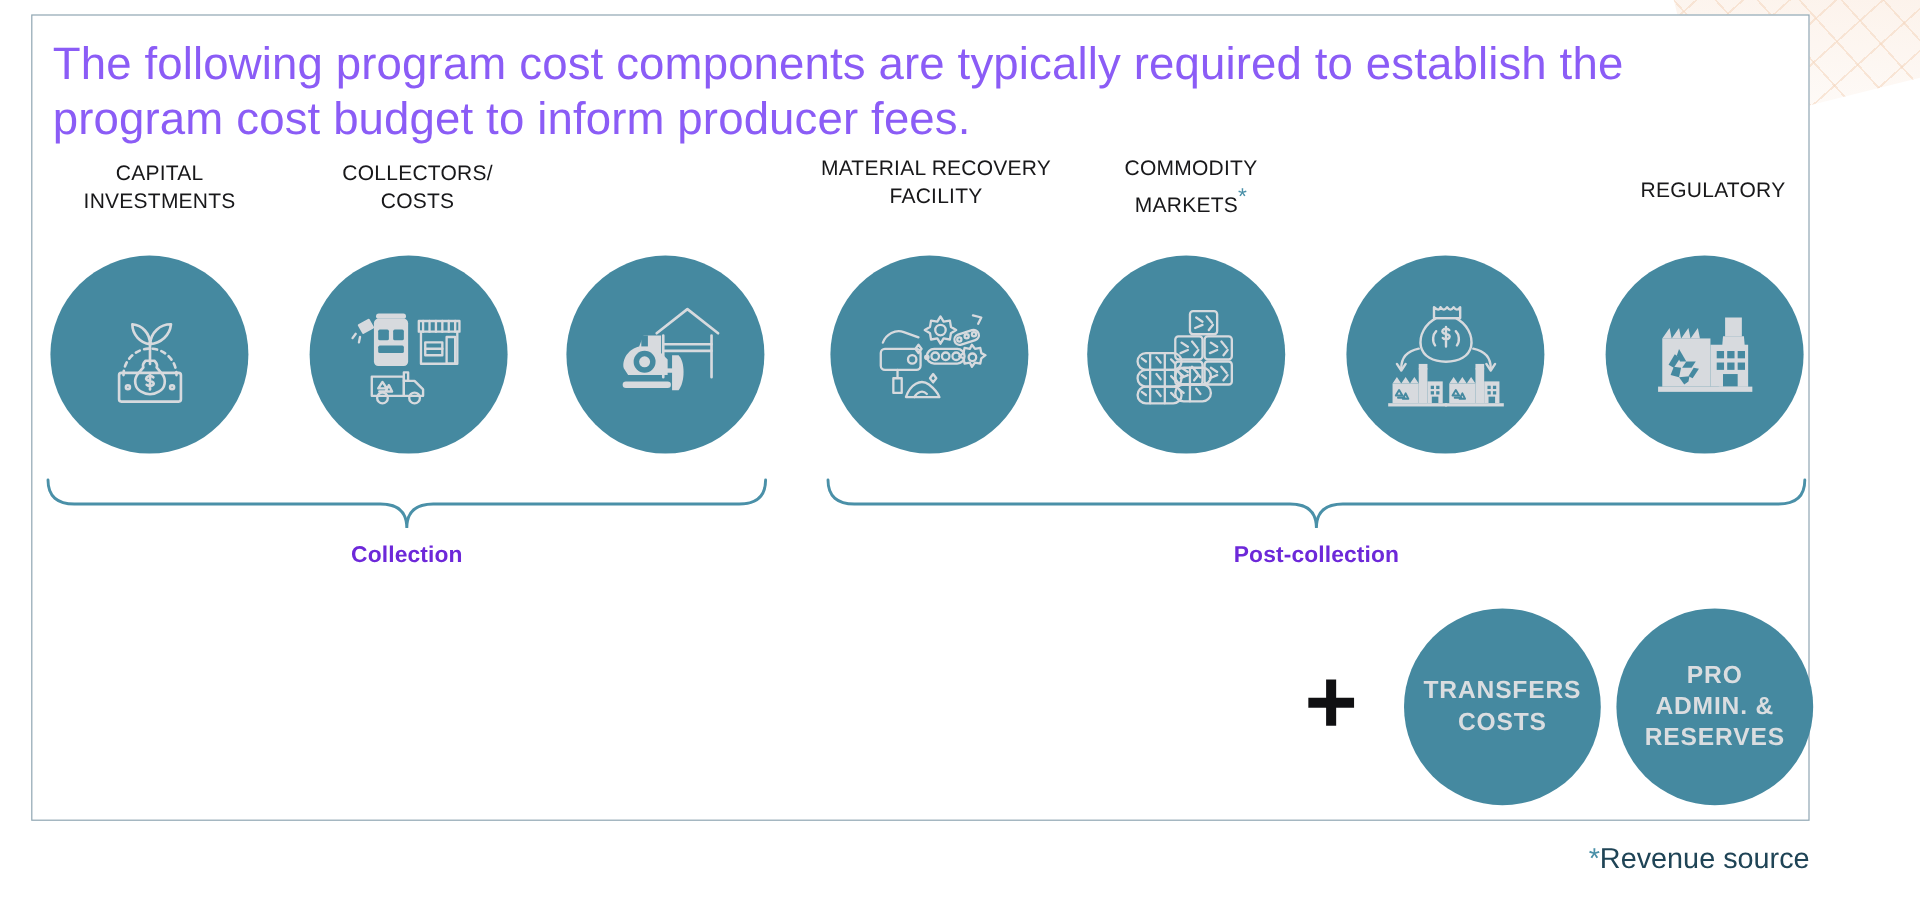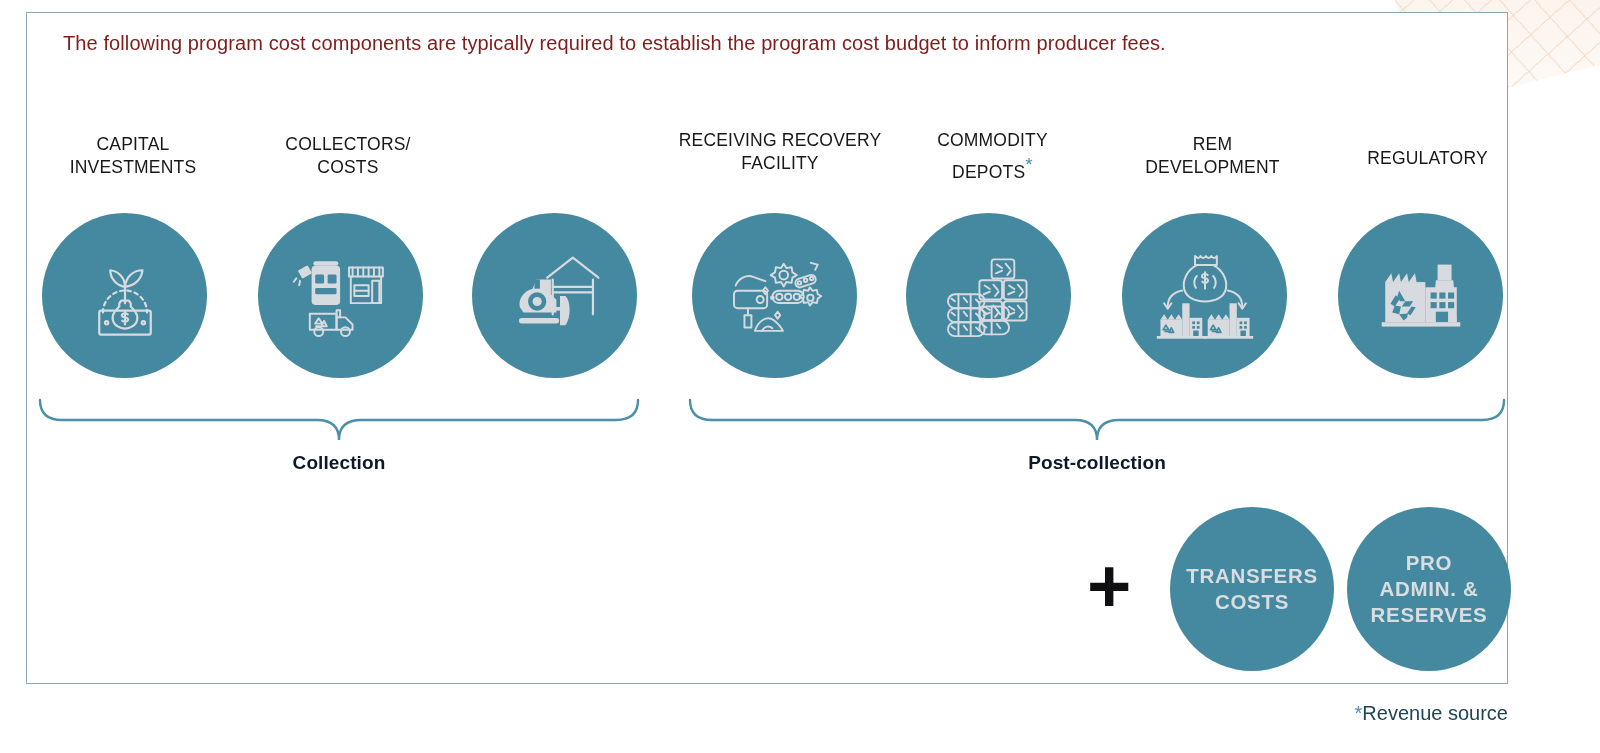--- a/index.html
+++ b/index.html
@@ -25,23 +25,23 @@
   .panel{
     position:absolute;
     left:26px;top:12px;
     width:1482px;height:672px;
     border:1.5px solid #8fa6b2;
     box-sizing:border-box;
     background:#fff;
   }
 
   .headline{
-    position:absolute;left:36px;top:18px;width:1420px;
-    color:#7f1d1d;
-    font-size:20px;line-height:1.22;
+    position:absolute;left:17px;top:18px;width:1420px;
+    color:#8b5cf6;
+    font-size:38px;line-height:1.22;
     letter-spacing:.1px;
   }
 
   
   .labels{position:absolute;left:0;top:118px;width:100%;height:70px;margin-top:15px;}
   .col-label{
     position:absolute;
     text-align:center;
     color:#18181a;
     font-size:17.5px;
@@ -60,21 +60,21 @@
     display:flex;align-items:center;justify-content:center;
   }
   .circ svg{display:block;}
 
   
   .brace{position:absolute;}
   .brace svg{display:block;}
   .group-label{
     position:absolute;
     text-align:center;
-    font-size:19px;font-weight:bold;color:#0f172a;
+    font-size:19px;font-weight:bold;color:#6d28d9;
     letter-spacing:.1px;
   }
 
   
   .plus{
     position:absolute;
     font-size:76px;font-weight:bold;color:#101012;
     line-height:1;
   }
   .txt-circ{
@@ -85,44 +85,42 @@
     font-weight:bold;
     font-size:20.5px;
     line-height:1.28;
     letter-spacing:.7px;
     white-space:pre-line;
   }
 
   .footnote{
     position:absolute;
     right:92px;top:702px;
-    font-size:20px;color:#1f4456;
+    font-size:24px;color:#1f4456;
   }
   .footnote .star{color:#4a90a8;}
 </style>
 </head>
 <body>
 
 <div class="corner-deco"></div>
 
 <div class="panel">
   <div class="headline">The following program cost components are typically required to establish the program cost budget to inform producer fees.</div>
 </div>
 
 <div class="labels">
   <div class="col-label" style="left:33px;width:200px;">CAPITAL
 INVESTMENTS</div>
   <div class="col-label" style="left:248px;width:200px;">COLLECTORS/
 COSTS</div>
-  <div class="col-label" style="left:655px;width:250px;top:-4px;">RECEIVING RECOVERY
+  <div class="col-label" style="left:655px;width:250px;top:-4px;">MATERIAL RECOVERY
 FACILITY</div>
   <div class="col-label" style="left:885px;width:215px;top:-4px;"><span>COMMODITY
-DEPOTS</span><span class="star">*</span></div>
-  <div class="col-label" style="left:1105px;width:215px;">REM
-DEVELOPMENT</div>
+MARKETS</span><span class="star">*</span></div>
   <div class="col-label" style="left:1335px;width:185px;top:14px;">REGULATORY</div>
 </div>
 
 <div class="circles">
 
   <div class="circ" style="left:42px;top:13px;width:165px;height:165px;">
     <span>
       <svg width="92" height="92" viewBox="0 0 100 100" fill="none" stroke="#d7dade" stroke-width="2.4" stroke-linecap="round" stroke-linejoin="round">
         <path d="M50 40c0-10-7-17-16-18 0 9 7 17 16 18z"></path>
         <path d="M50 40c1-11 9-18 19-18-1 10-9 17-19 18z"></path>

